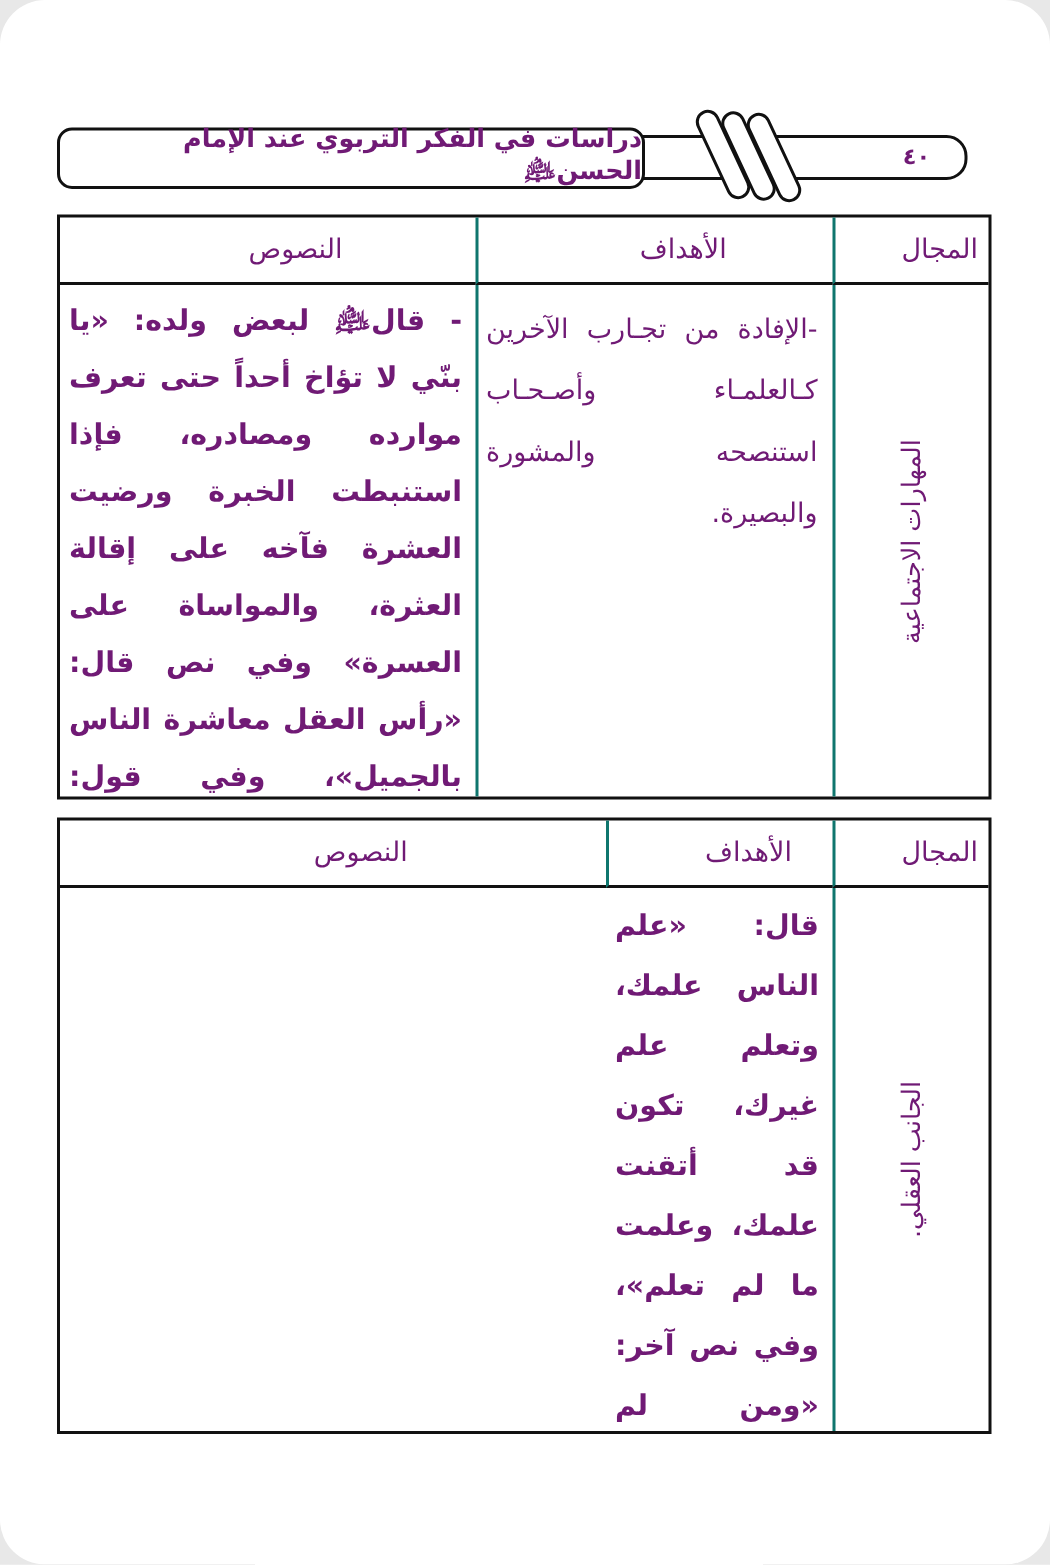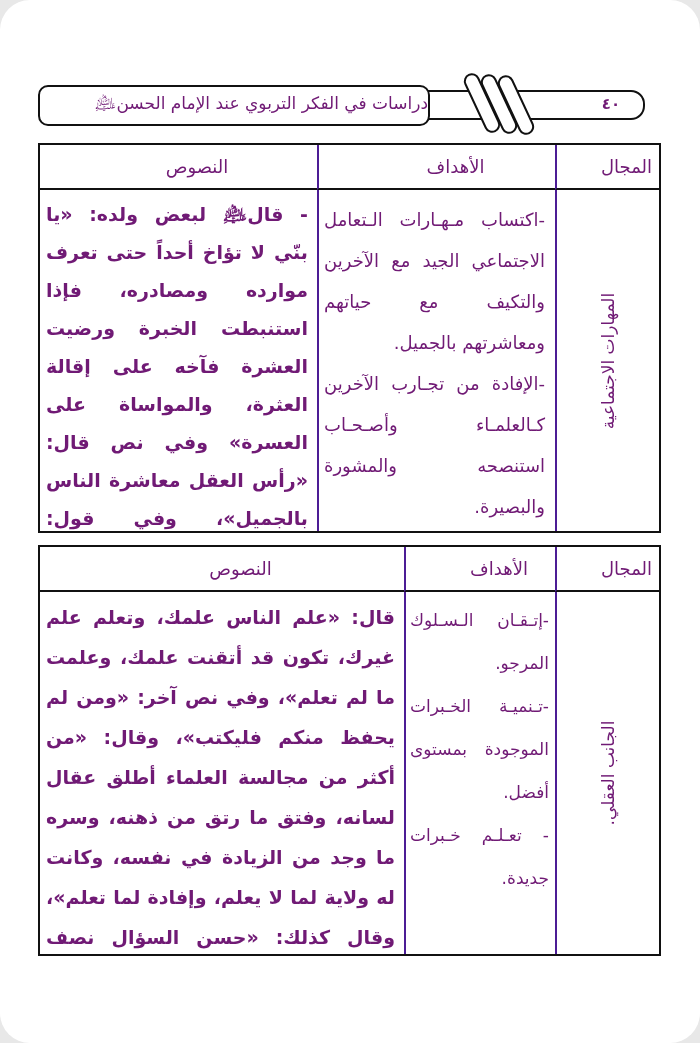--- a/index.html
+++ b/index.html
@@ -9,33 +9,33 @@
   }
   
   .band{position:absolute;left:38px;top:90px;width:603px;height:26px;
     border:2px solid #111;border-radius:14px;background:#fff;}
   .pagenum{position:absolute;left:586px;top:90px;width:50px;height:28px;
     display:flex;align-items:center;justify-content:center;
     font-size:15px;font-weight:700;}
   .title-box{position:absolute;left:38px;top:85px;width:388px;height:37px;
     background:#fff;border:2px solid #111;border-radius:10px;
     display:flex;align-items:center;justify-content:flex-start;
-    font-weight:400;font-size:17px;letter-spacing:0;}
+    font-weight:700;font-size:17px;letter-spacing:0;}
   .ornament{position:absolute;left:468px;top:70px;width:78px;height:66px;}
   .capsule{position:absolute;width:12px;height:60px;background:#fff;
     border:2.5px solid #111;border-radius:8px;transform:rotate(-25deg);}
   .c1{left:6px;top:1px}.c2{left:23px;top:2px}.c3{left:40px;top:3px}
   
   .tbl{position:absolute;left:38px;width:623px;border:2.5px solid #111;
     display:grid;grid-template-rows:45px 1fr;background:#fff;box-sizing:border-box;}
   .t1{top:143px;height:390px;grid-template-columns:104px 238px 1fr;}
   .t2{top:545px;height:411px;grid-template-columns:104px 151px 1fr;}
   .th{display:flex;align-items:center;justify-content:center;
     font-size:18px;border-bottom:2px solid #111;box-sizing:border-box;padding-left:37px;}
-  .col-sep{border-left:2px solid #4c1d95;}
+  .col-sep{border-left:2px solid #0f766e;}
   .cell{box-sizing:border-box;overflow:hidden;}
   .cell-field{display:flex;align-items:center;justify-content:center;}
   .vtext{transform:rotate(-90deg);white-space:nowrap;font-size:17px;}
   .cell-obj{padding:9px 10px 0 5px;font-size:18px;}
   .t1 .cell-obj{line-height:41px;}
   .t2 .cell-obj{line-height:43px;font-size:17px;padding:7px 6px 0 4px;}
   .obj-item{text-align:justify;}
   .cell-texts{padding:5px 9px 0 6px;font-weight:700;}
   .t1 .cell-texts{font-size:19px;line-height:38px;}
   .t2 .cell-texts{font-size:19px;line-height:40px;}
@@ -61,39 +61,33 @@
 
   <div class="tbl t1">
     <div class="th col-sep">المجال</div>
     <div class="th col-sep">الأهداف</div>
     <div class="th">النصوص</div>
 
     <div class="cell cell-field col-sep">
       <span class="vtext">المهارات الاجتماعية</span>
     </div>
     <div class="cell cell-obj col-sep">
-        <div class="obj-item">-اكتساب مـهـارات الـتعامل الاجتماعي الجيد مع الآخرين والتكيف مع حياتهم ومعاشرتهم بالجميل.</div>
         <div class="obj-item">-الإفادة من تجـارب الآخرين كـالعلمـاء وأصـحـاب استنصحه والمشورة والبصيرة.</div>
       </div>
     <div class="cell cell-texts">
       <div class="texts-par">- قال﵇ لبعض ولده: «يا بنّي لا تؤاخ أحداً حتى تعرف موارده ومصادره، فإذا استنبطت الخبرة ورضيت العشرة فآخه على إقالة العثرة، والمواساة على العسرة» وفي نص قال: «رأس العقل معاشرة الناس بالجميل»، وفي قول: «ومـداراة الناس نصف العقل» وقال كذلك: «ما تشاور قوم إلاَّ هدوا إلى رشدهم»</div>
     </div>
   </div>
 
   <div class="tbl t2">
     <div class="th col-sep">المجال</div>
     <div class="th col-sep">الأهداف</div>
     <div class="th">النصوص</div>
 
     <div class="cell cell-field col-sep">
       <span class="vtext">الجانب العقلي.</span>
     </div>
-    <div class="cell cell-obj col-sep">
-        <div class="obj-item">-إتـقـان الـسـلوك المرجو.</div>
-        <div class="obj-item">-تـنميـة الخـبرات الموجودة بمستوى أفضل.</div>
-        <div class="obj-item">- تعـلـم خـبرات جديدة.</div>
-      </div>
     <div class="cell cell-texts">
       <div class="texts-par">قال: «علم الناس علمك، وتعلم علم غيرك، تكون قد أتقنت علمك، وعلمت ما لم تعلم»، وفي نص آخر: «ومن لم يحفظ منكم فليكتب»، وقال: «من أكثر من مجالسة العلماء أطلق عقال لسانه، وفتق ما رتق من ذهنه، وسره ما وجد من الزيادة في نفسه، وكانت له ولاية لما لا يعلم، وإفادة لما تعلم»، وقال كذلك: «حسن السؤال نصف العلم»، فقال: «ما العقل؟»، فأجاب: «حفظ القلب كل ما استرعيته»، وجاء عنه قوله﵇: «لا يغش العاقل من استنصحه».</div>
     </div>
   </div>
 
 </div>
 
 </body></html>

